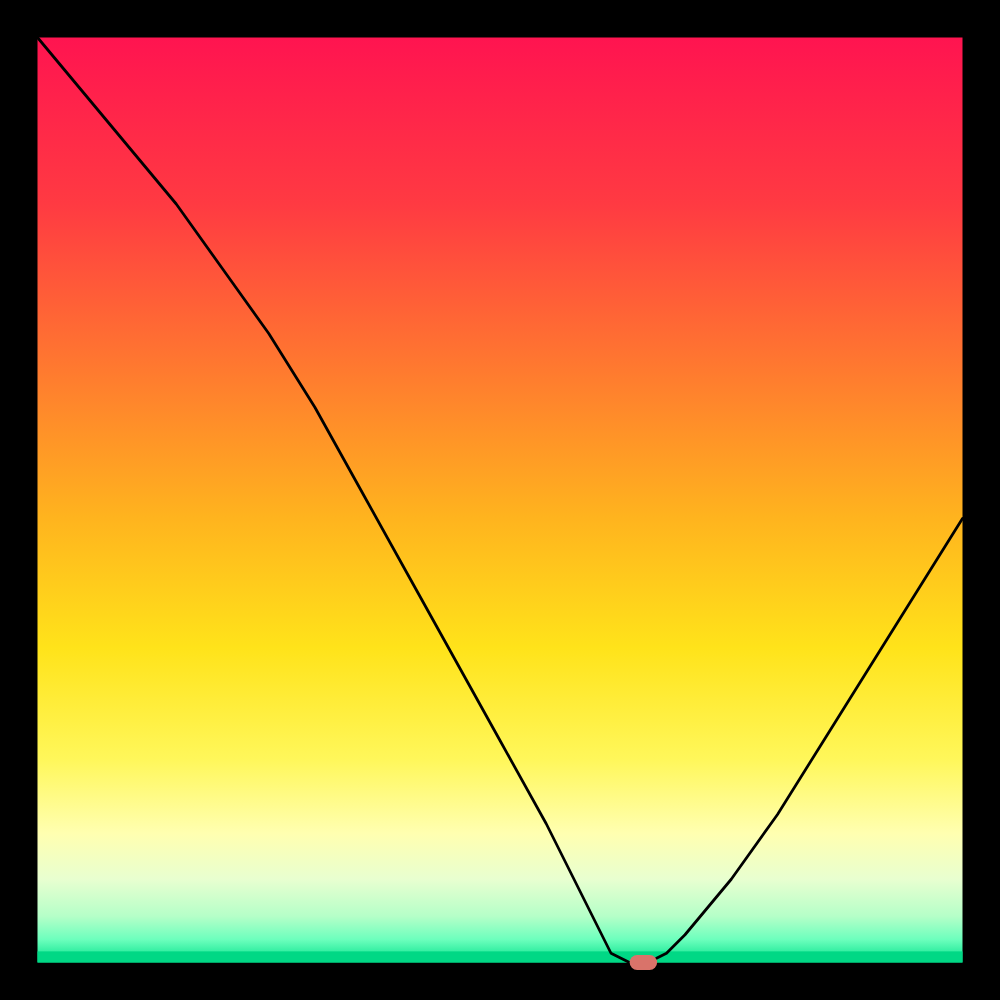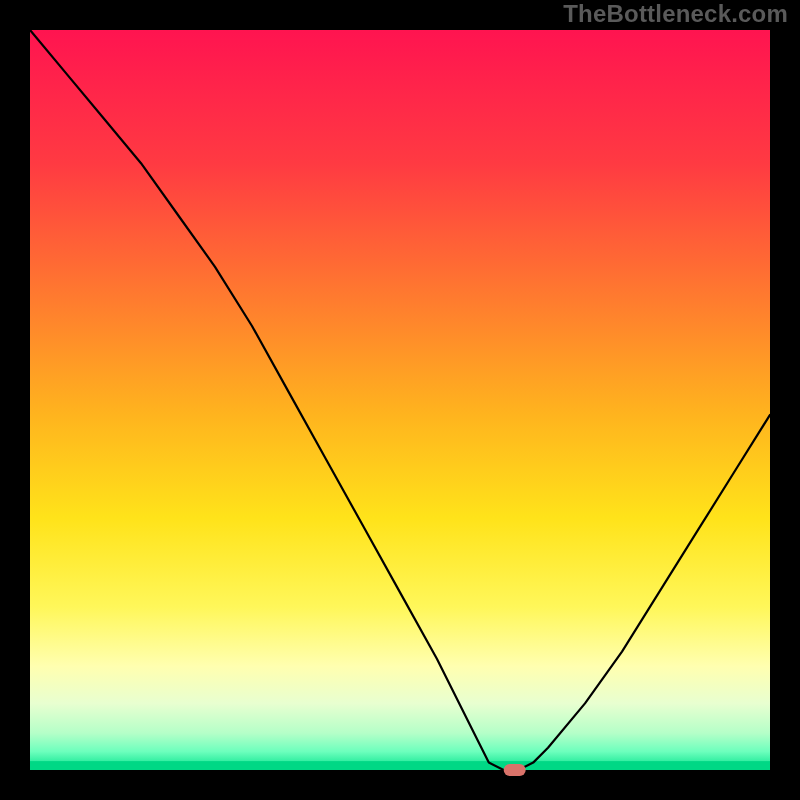--- a/index.html
+++ b/index.html
@@ -25,21 +25,20 @@
     font-weight: 600;
     letter-spacing: 0.2px;
     user-select: none;
   }
   svg { display: block; }
 </style>
 </head>
 <body>
 
 <div class="stage">
-  <div class="watermark">TheBottleneck.com</div>
 
   <svg id="chart-svg" width="800" height="800">
     <defs>
       <linearGradient id="bg-grad" x1="0" y1="0" x2="0" y2="1">
           <stop offset="0.00%" stop-color="#ff1450"></stop>
           <stop offset="18.00%" stop-color="#ff3a42"></stop>
           <stop offset="36.00%" stop-color="#ff7a2f"></stop>
           <stop offset="52.00%" stop-color="#ffb41e"></stop>
           <stop offset="66.00%" stop-color="#ffe31a"></stop>
           <stop offset="78.00%" stop-color="#fff75a"></stop>

